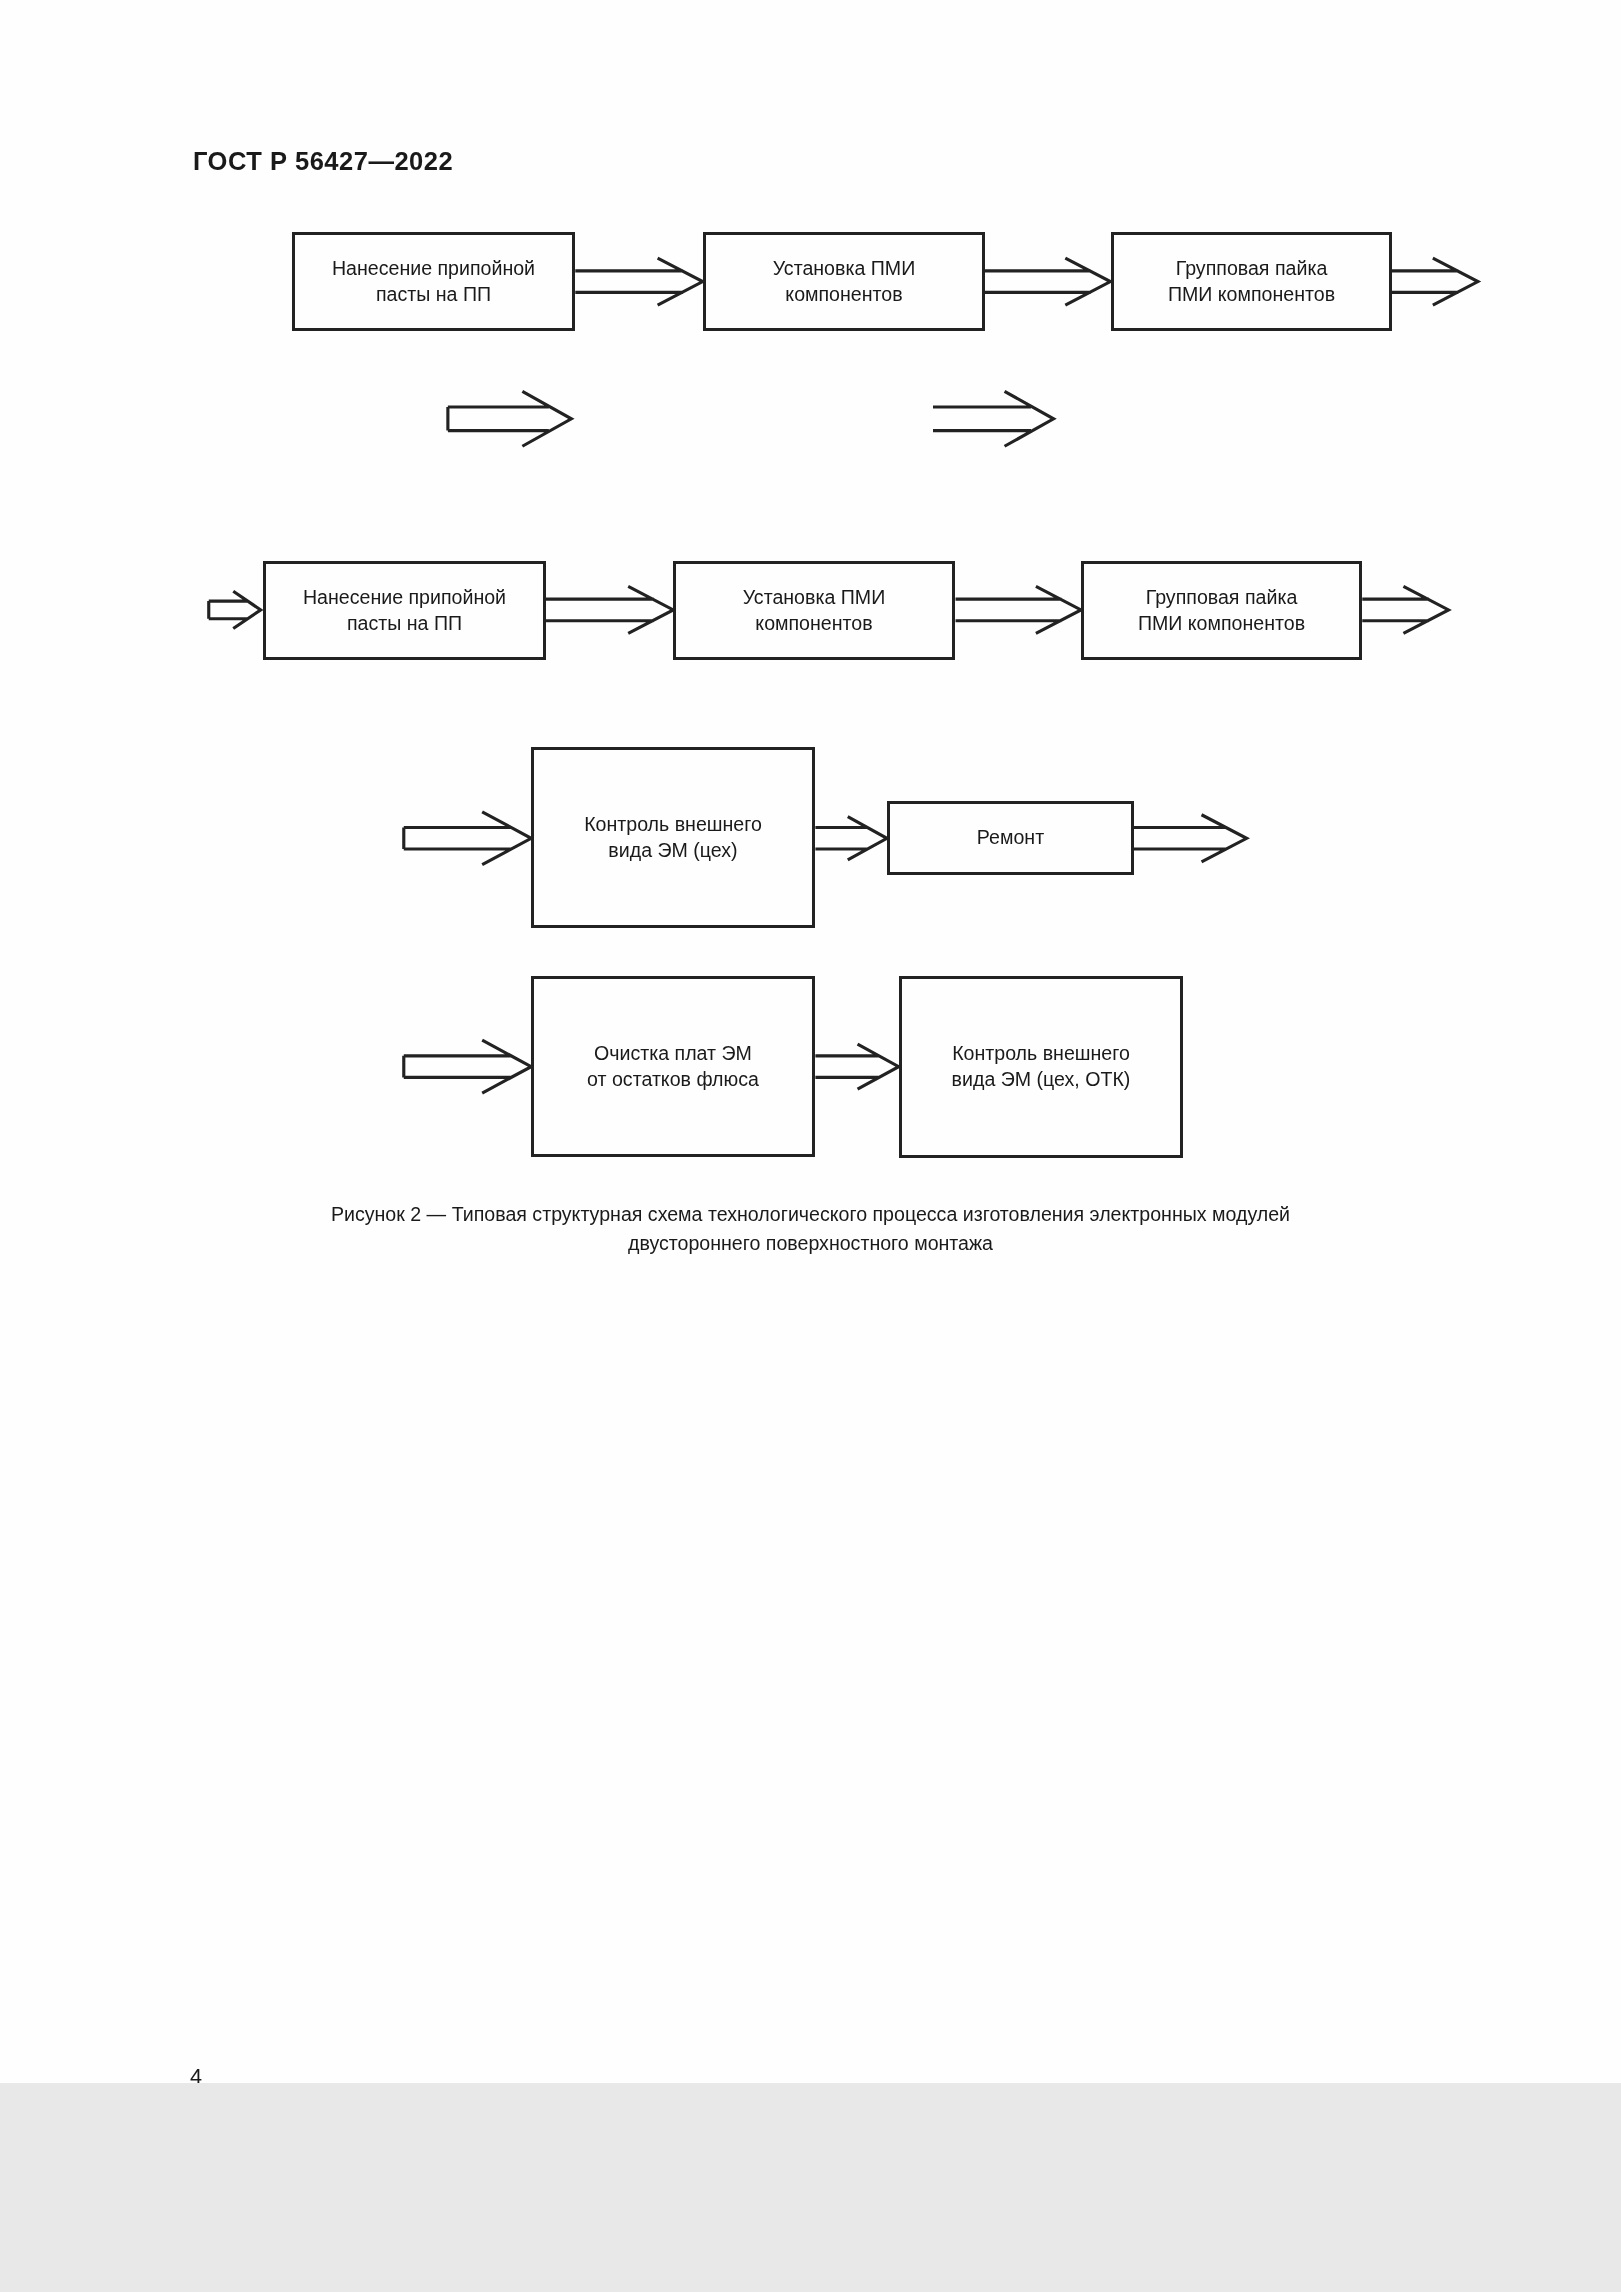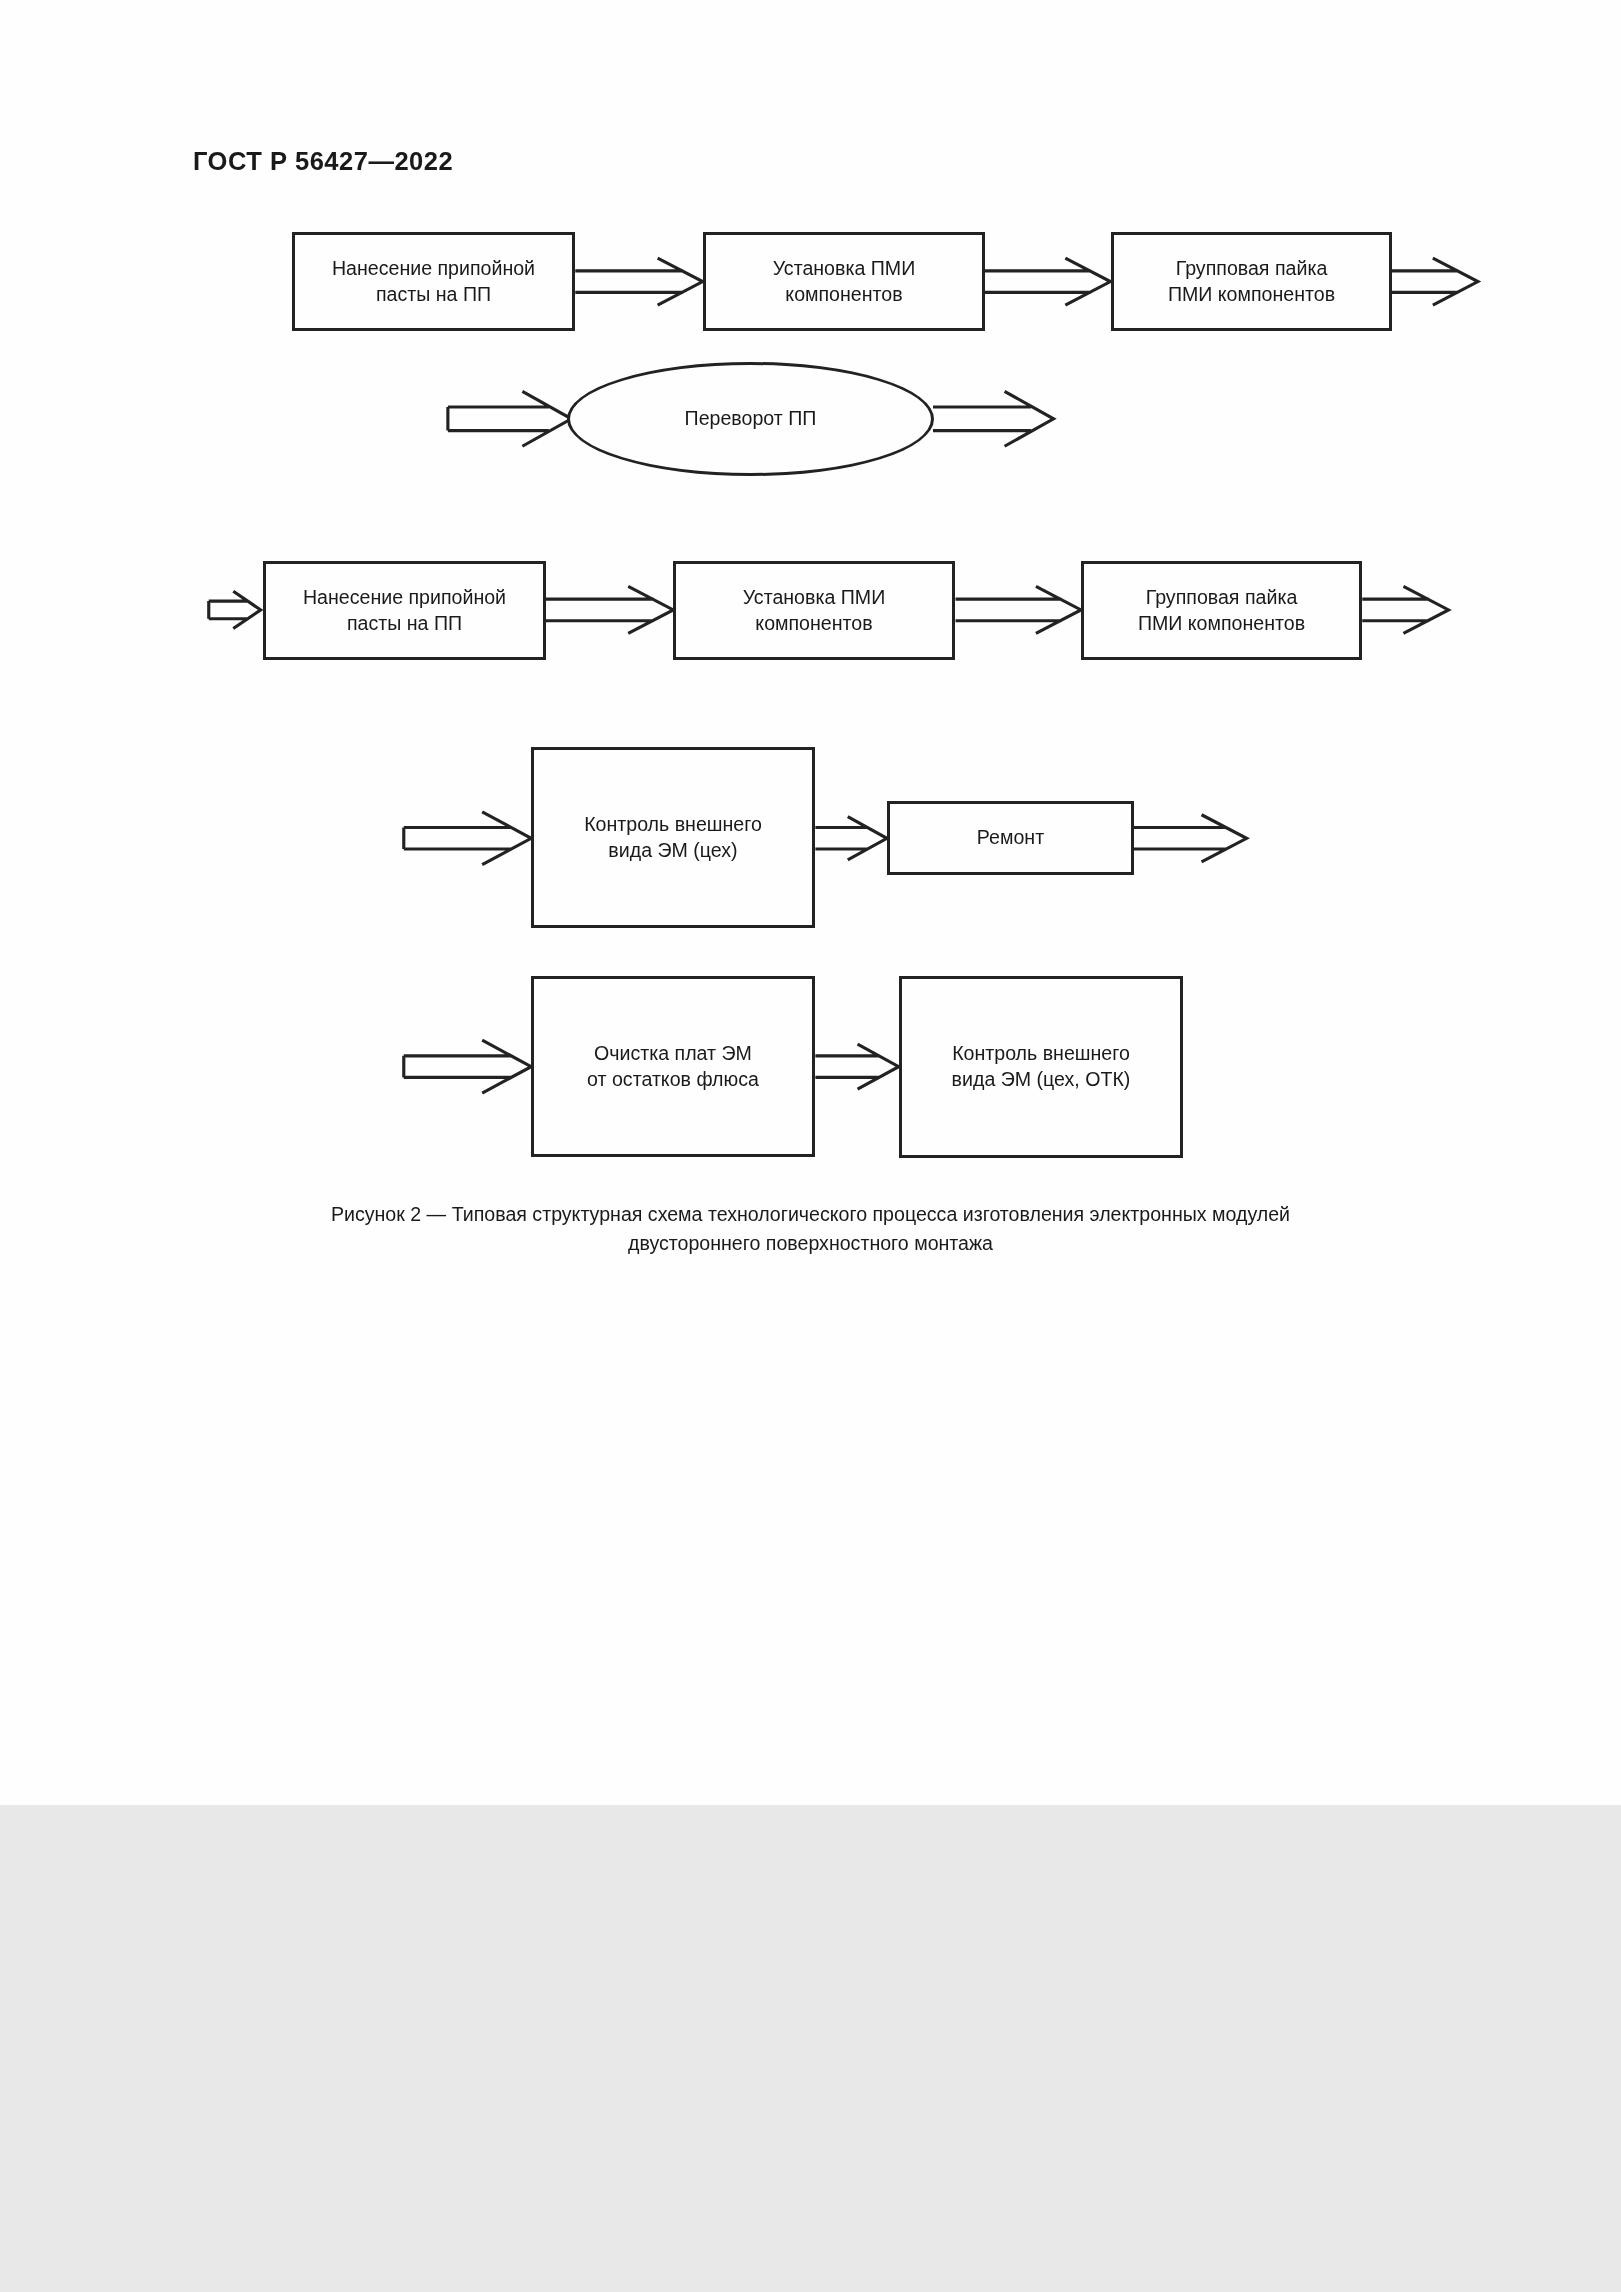--- a/index.html
+++ b/index.html
@@ -1,20 +1,20 @@
 <!DOCTYPE html>
 <html><head>
 <meta charset="utf-8">
 <style>
   * { box-sizing: border-box; }
   html, body { margin: 0; padding: 0; background: #e8e8e8; }
   .page {
     position: relative;
     width: 1621px;
-    height: 1805px;
+    height: 2083px;
     background: #fefefe;
     font-family: "Liberation Sans", "DejaVu Sans", sans-serif;
     color: #1a1a1a;
     overflow: hidden;
   }
   .doc-header {
     position: absolute;
     left: 193px;
     top: 147px;
     font-size: 25.5px;
@@ -101,21 +101,20 @@
     <path d="M832 1077 H897 M832 1099 H897 M875 1065 L917 1088 L875 1111"></path>
   </svg>
 
   <div class="node r1-b1">Нанесение припойной
 пасты на ПП</div>
   <div class="node r1-b2">Установка ПМИ
 компонентов</div>
   <div class="node r1-b3">Групповая пайка
 ПМИ компонентов</div>
 
-  <div class="node ellipse-node r2-el">Переворот ПП</div>
 
   <div class="node r3-b1">Нанесение припойной
 пасты на ПП</div>
   <div class="node r3-b2">Установка ПМИ
 компонентов</div>
   <div class="node r3-b3">Групповая пайка
 ПМИ компонентов</div>
 
   <div class="node r4-b1">Контроль внешнего
 вида ЭМ (цех)</div>

